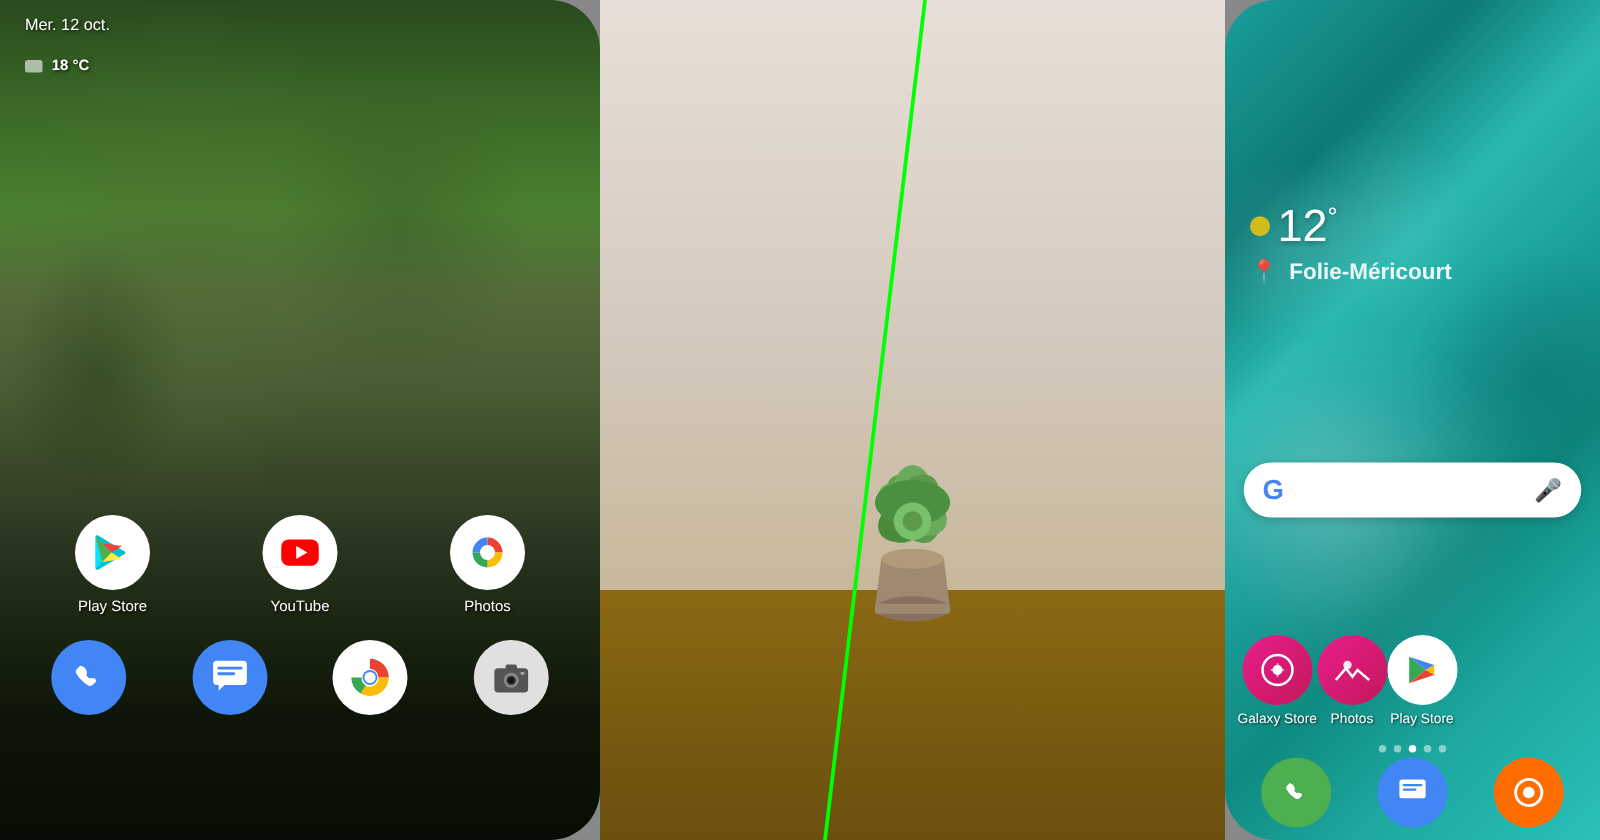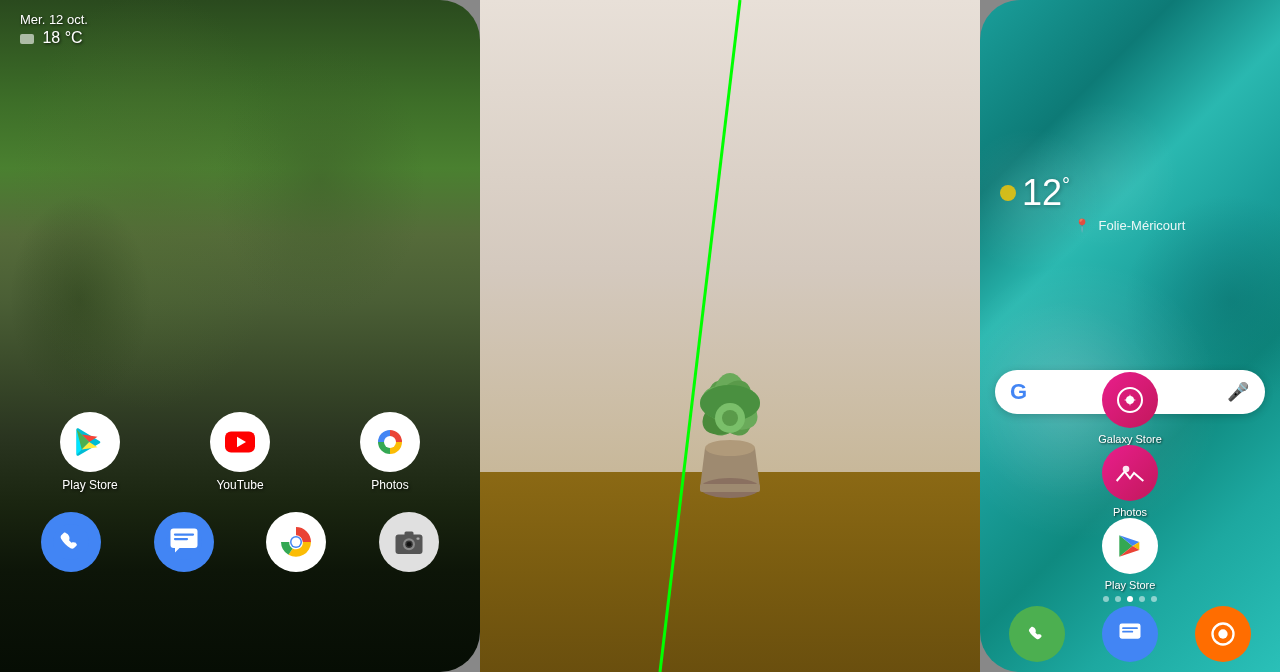--- a/index.html
+++ b/index.html
@@ -80,23 +80,24 @@
 
     .status-date {
       color: #ffffff;
       font-size: 13px;
       font-weight: 400;
       text-shadow: 1px 1px 3px rgba(0,0,0,0.8);
     }
 
     .status-temp {
       color: #ffffff;
-      font-size: 16px;
+      font-size: 12px;
       text-shadow: 1px 1px 3px rgba(0,0,0,0.8);
-      margin-top: 2px;
+      margin-top: 18px;
+      font-weight: bold;
     }
 
     
     .dock-left {
       position: absolute;
       bottom: 80px;
       left: 0;
       right: 0;
       padding: 0 15px;
     }
@@ -199,43 +200,43 @@
       top: 0; left: 0; right: 0; bottom: 0;
       background:
         radial-gradient(ellipse 200px 200px at 100px 400px, rgba(255,255,255,0.15) 0%, transparent 70%),
         radial-gradient(ellipse 150px 150px at 250px 300px, rgba(0,80,80,0.3) 0%, transparent 70%),
         radial-gradient(ellipse 120px 120px at 50px 200px, rgba(255,255,255,0.1) 0%, transparent 60%);
     }
 
     
     .weather-right {
       position: absolute;
-      top: 172px;
+      top: 160px;
       left: 20px;
       right: 20px;
       z-index: 10;
-      text-align: center;
     }
 
     .temp-large {
       color: white;
       font-size: 36px;
       font-weight: 300;
       text-shadow: 1px 1px 4px rgba(0,0,0,0.3);
     }
 
     .temp-sup {
       font-size: 20px;
       vertical-align: super;
     }
 
     .location-text {
       color: rgba(255,255,255,0.9);
-      font-size: 13px;
+      font-size: 18px;
       margin-top: 4px;
+      font-weight: bold;
     }
 
     .pin-icon {
       display: inline-block;
       margin-right: 4px;
     }
 
     
     .search-bar {
       position: absolute;
@@ -266,22 +267,21 @@
       bottom: 60px;
       left: 10px;
       right: 10px;
       z-index: 10;
     }
 
     .app-row-right {
       display: flex;
       justify-content: flex-start;
       align-items: center;
-      margin-bottom: 5px;
-      flex-direction: column;
+      margin-bottom: 15px;
     }
 
     .app-item-right {
       display: flex;
       flex-direction: column;
       align-items: center;
       gap: 5px;
     }
 
     .app-icon-right {

